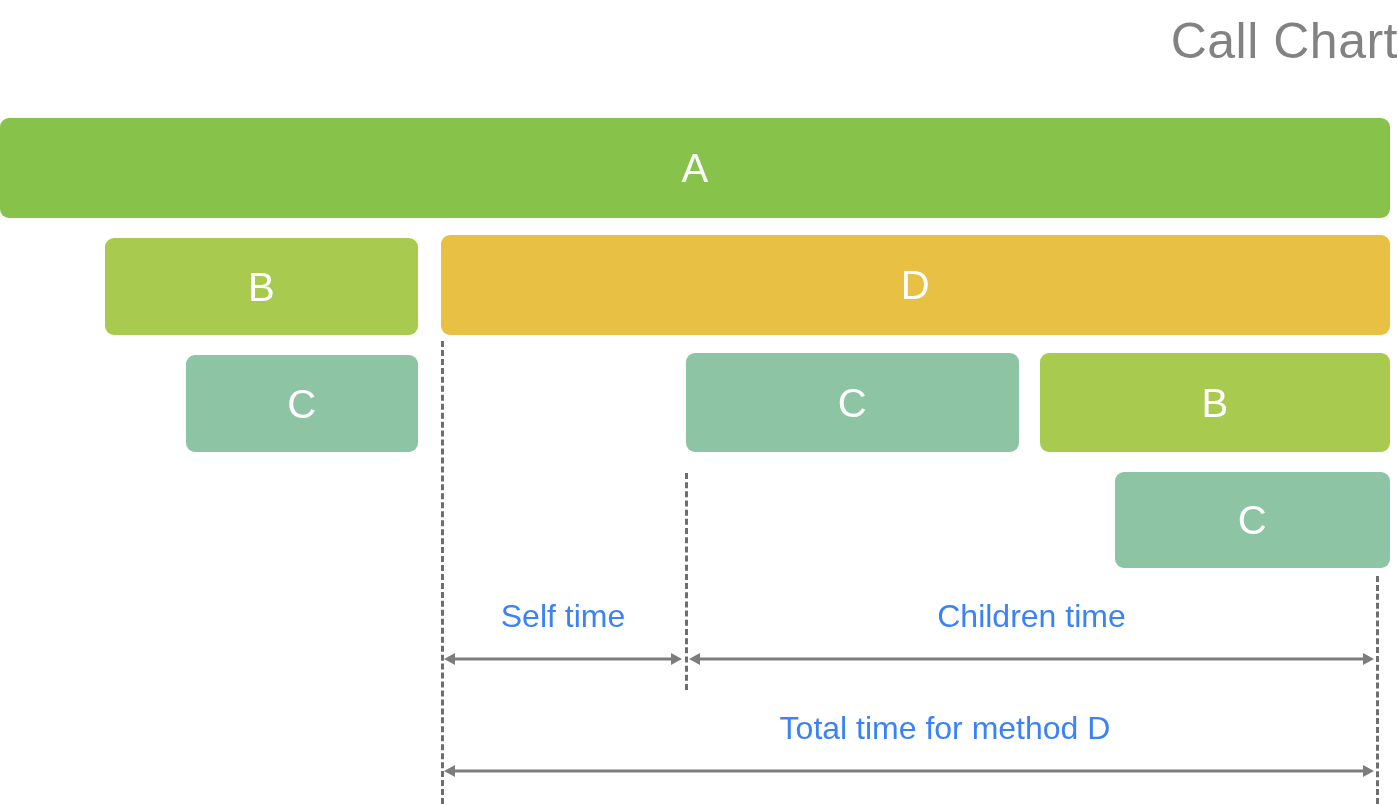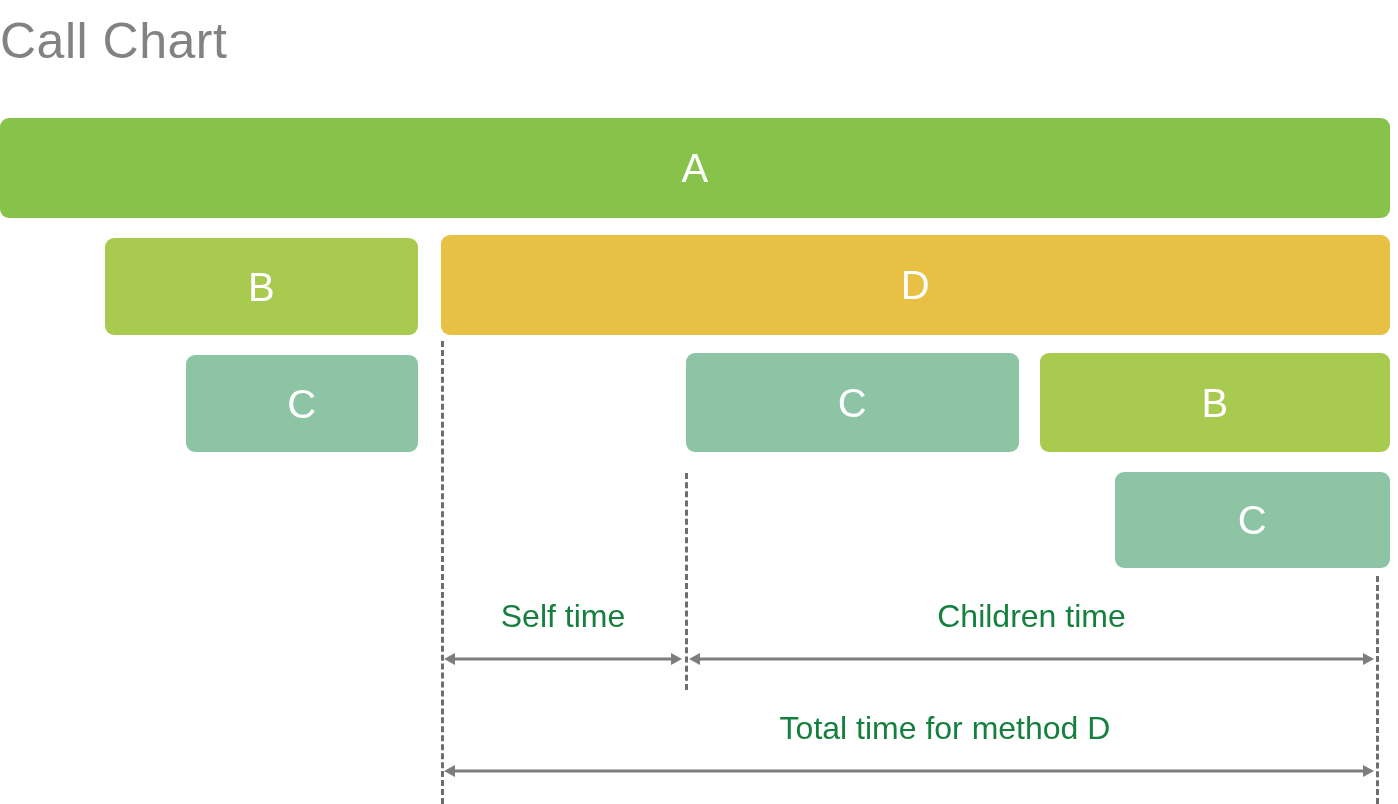--- a/index.html
+++ b/index.html
@@ -16,21 +16,21 @@
     width: 1398px;
     height: 804px;
     background: #ffffff;
     overflow: hidden;
   }
   #chart-title {
     position: absolute;
     left: 0;
     top: 8px;
     width: 1398px;
-    text-align: left;
+    text-align: right;
     font-size: 50px;
     font-weight: 400;
     color: #828282;
     letter-spacing: 0.5px;
     line-height: 66px;
   }
   .bar {
     position: absolute;
     border-radius: 9px;
     display: flex;
@@ -46,21 +46,21 @@
     letter-spacing: 0.5px;
     user-select: none;
   }
   .dashed-line {
     position: absolute;
     width: 0;
     border-left: 3px dashed #6e6e6e;
   }
   .ann-label {
     position: absolute;
-    color: #15803d;
+    color: #3b82f6;
     font-size: 32px;
     font-weight: 400;
     text-align: center;
     line-height: 40px;
     white-space: nowrap;
   }
   .arrow-svg {
     position: absolute;
     overflow: visible;
   }

